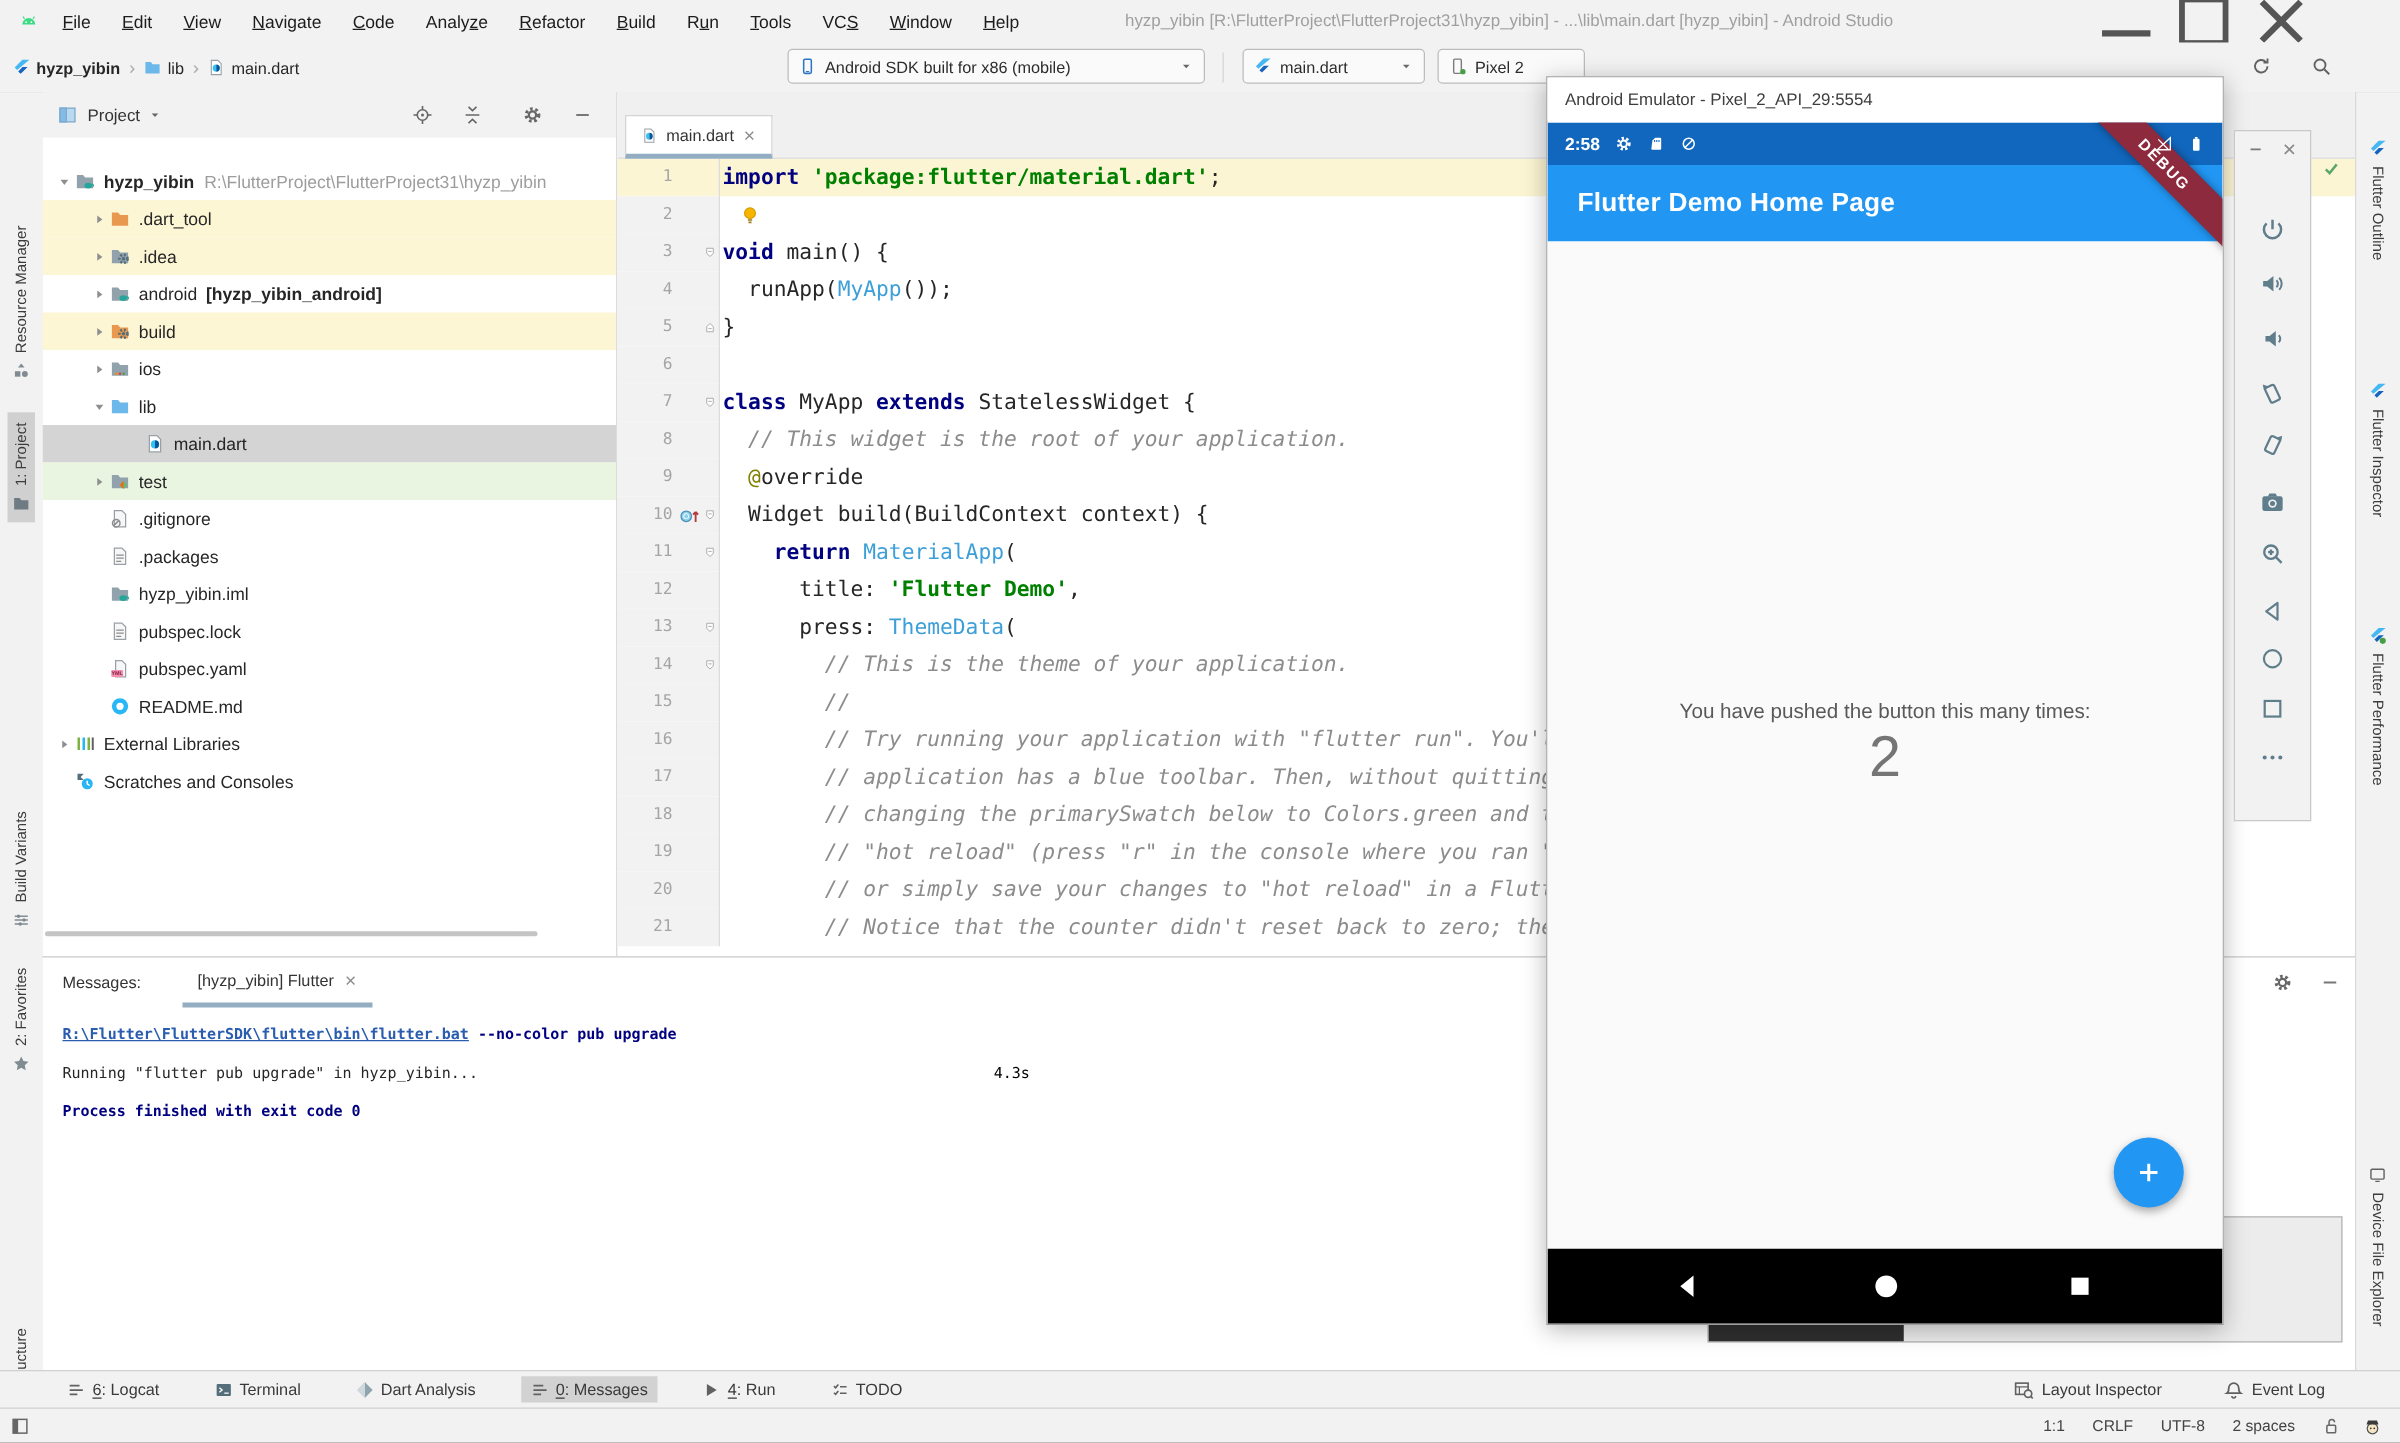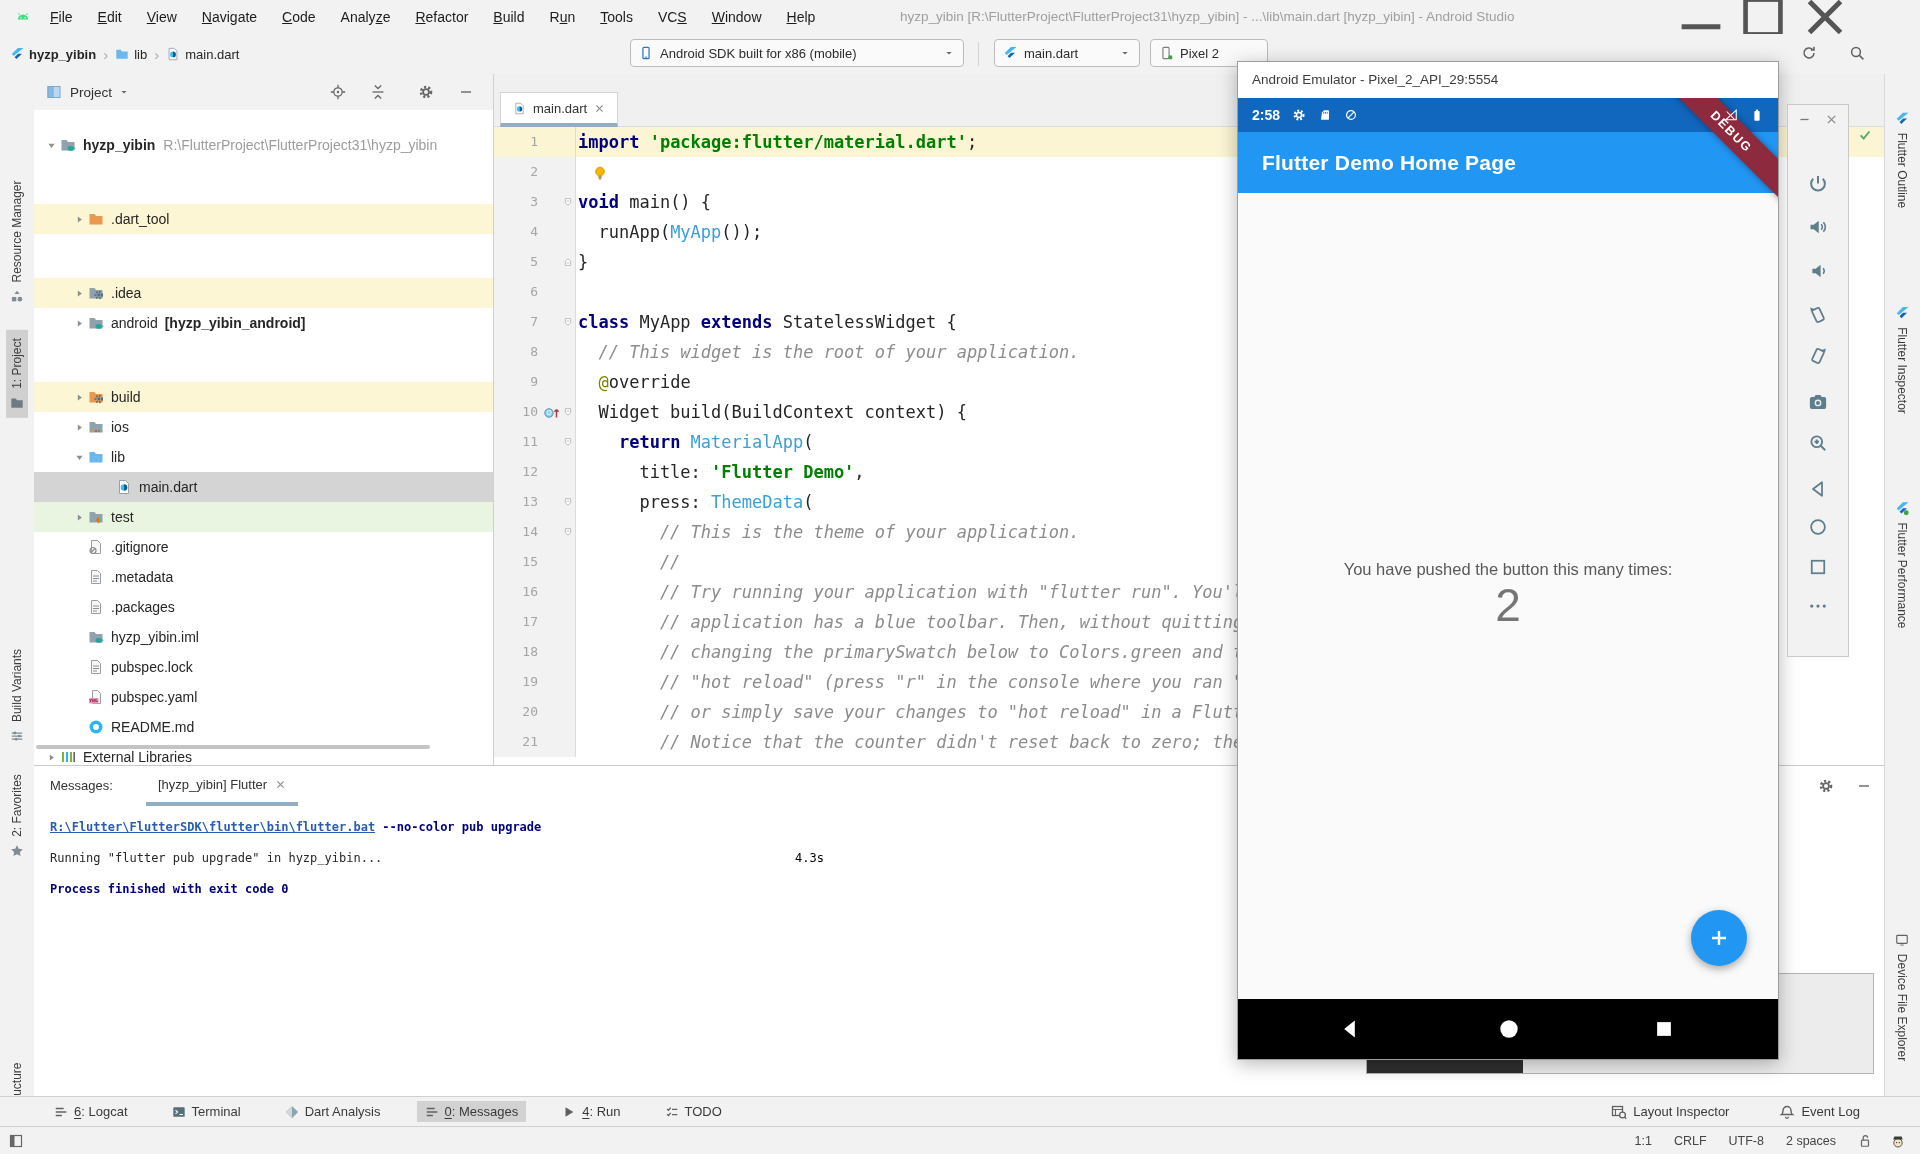--- a/index.html
+++ b/index.html
@@ -55,21 +55,21 @@
   #pp-header .ttl{margin-left:8px;}
   #pp-header > .ic:first-child{margin-left:12px;}
   .pph-ic{position:absolute;top:10px;}
   #tree{padding-top:20px;}
   .trow{height:30px;display:flex;align-items:center;font-size:14px;white-space:nowrap;overflow:hidden;}
   .trow .tar{width:18px;display:inline-flex;justify-content:center;flex:none;}
   .trow .ic{flex:none;}
   .tlb{margin-left:7px;}
   .tlb.b{font-weight:bold;}
   .tpath{margin-left:8px;color:#9d9d9d;}
-  .bg-yellow{background:var(--rowy);margin-top:44px;}
+  .bg-yellow{background:var(--rowy);}
   .bg-green{background:var(--rowg);}
   .bg-selected{background:var(--sel);}
   #tree-hscroll{position:absolute;left:2px;top:671px;width:394px;height:4px;border-radius:2px;background:#c4c4c4;}
 
   
   #editor{position:absolute;left:494px;top:74px;width:1390px;height:691px;background:#fff;overflow:hidden;}
   #tabstrip{position:relative;height:53px;background:#f0f0f0;border-bottom:1px solid #dcdcdc;box-sizing:border-box;}
   .etab{position:absolute;left:6px;top:18px;height:35px;background:#fff;border:1px solid #d4d4d4;border-bottom:4px solid var(--tabu);
         box-sizing:border-box;display:flex;align-items:center;gap:7px;padding:0 12px;font-size:13px;color:#333;}
   #code{font-family:"DejaVu Sans Mono","Liberation Mono",monospace;font-size:17px;}
@@ -528,30 +528,20 @@
           <span class="tlb">.gitignore</span>
         </div>
         <div class="trow bg-none" style="padding-left:36px">
           <span class="tar"></span>
           <span class="ic s16">
             <svg viewBox="0 0 16 16">
               <path fill="#f7f7f7" stroke="#9aa0a6" d="M3.5 1.5h6l3 3v10h-9z"></path>
               <path stroke="#8d8d8d" d="M5 7h6M5 9.5h6M5 12h4"></path>
             </svg>
           </span>
-          <span class="tlb">.metadata</span>
-        </div>
-        <div class="trow bg-none" style="padding-left:36px">
-          <span class="tar"></span>
-          <span class="ic s16">
-            <svg viewBox="0 0 16 16">
-              <path fill="#f7f7f7" stroke="#9aa0a6" d="M3.5 1.5h6l3 3v10h-9z"></path>
-              <path stroke="#8d8d8d" d="M5 7h6M5 9.5h6M5 12h4"></path>
-            </svg>
-          </span>
           <span class="tlb">.packages</span>
         </div>
         <div class="trow bg-none" style="padding-left:36px">
           <span class="tar"></span>
           <span class="ic s16">
             <svg viewBox="0 0 16 16">
               <path fill="#92a2ad" d="M1.5 3h5l1.6 2h6.4v8.5h-13z"></path>
               <ellipse cx="10.6" cy="11.4" rx="3.1" ry="2.3" fill="#26a69a"></ellipse>
               <path d="M13.5 10.3c1 .2 1.7 1 .9 1.9" stroke="#26a69a" fill="none"></path>
             </svg>

